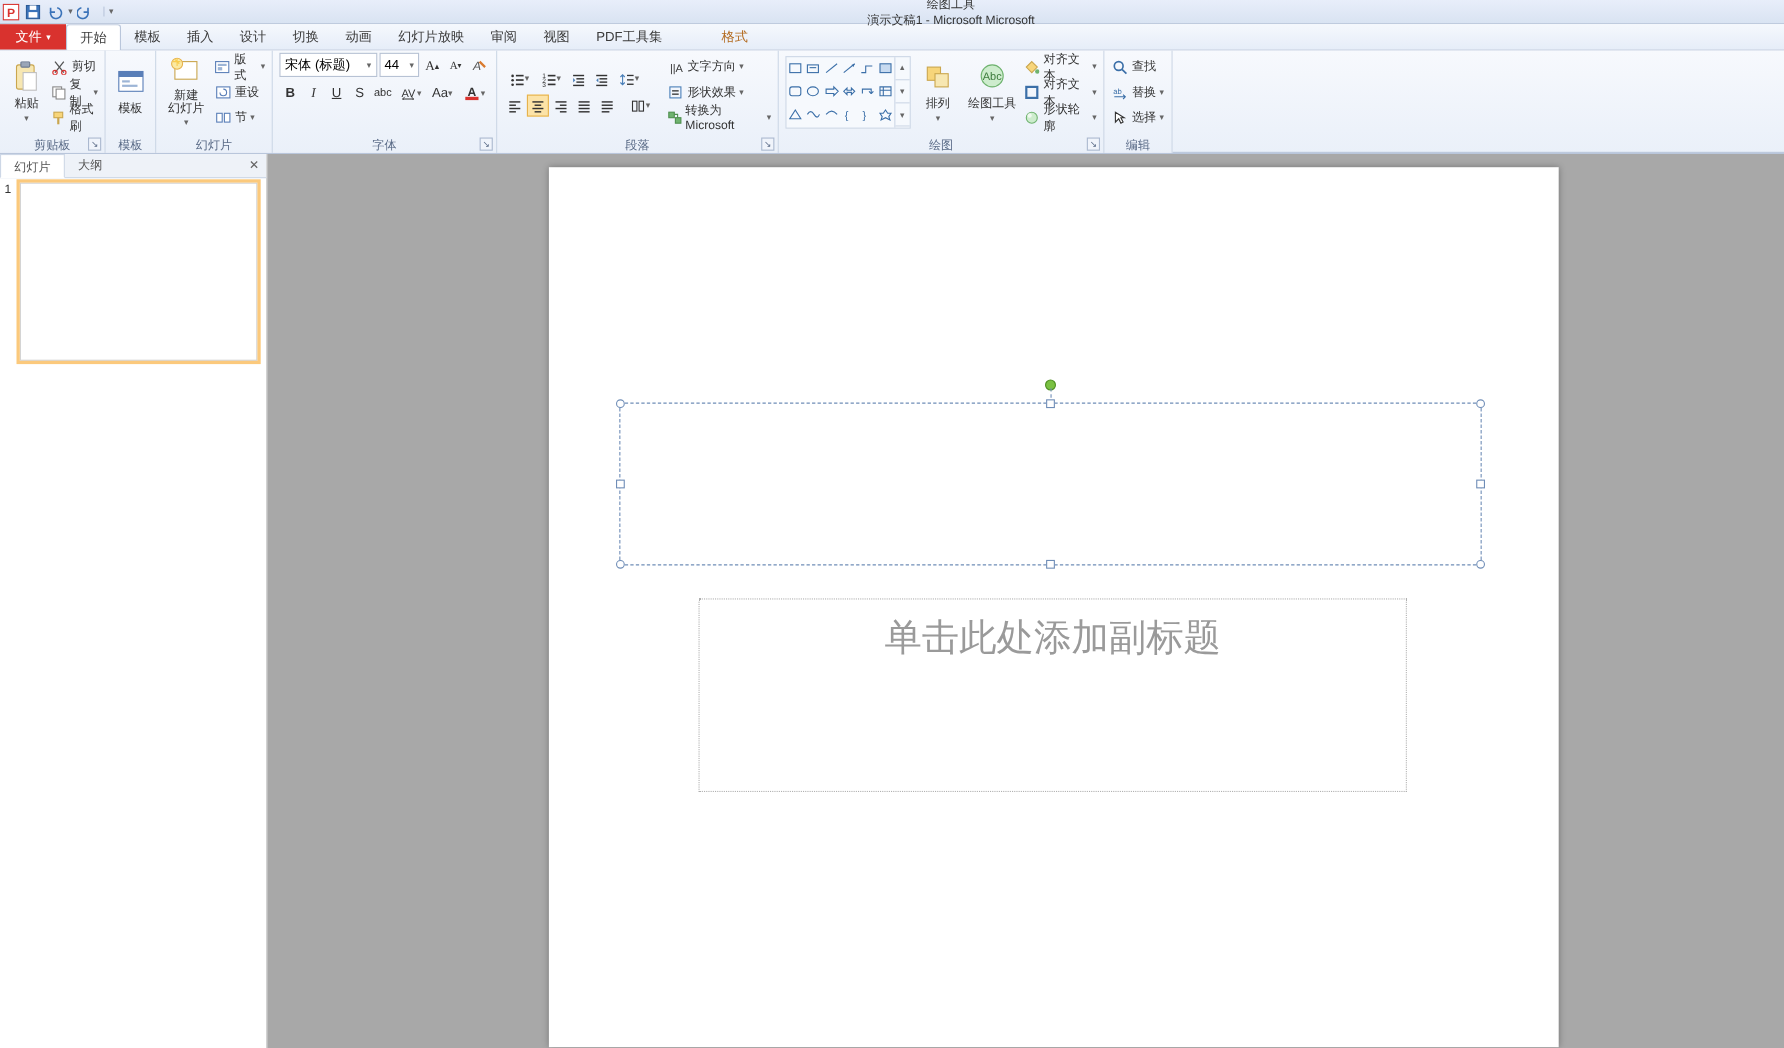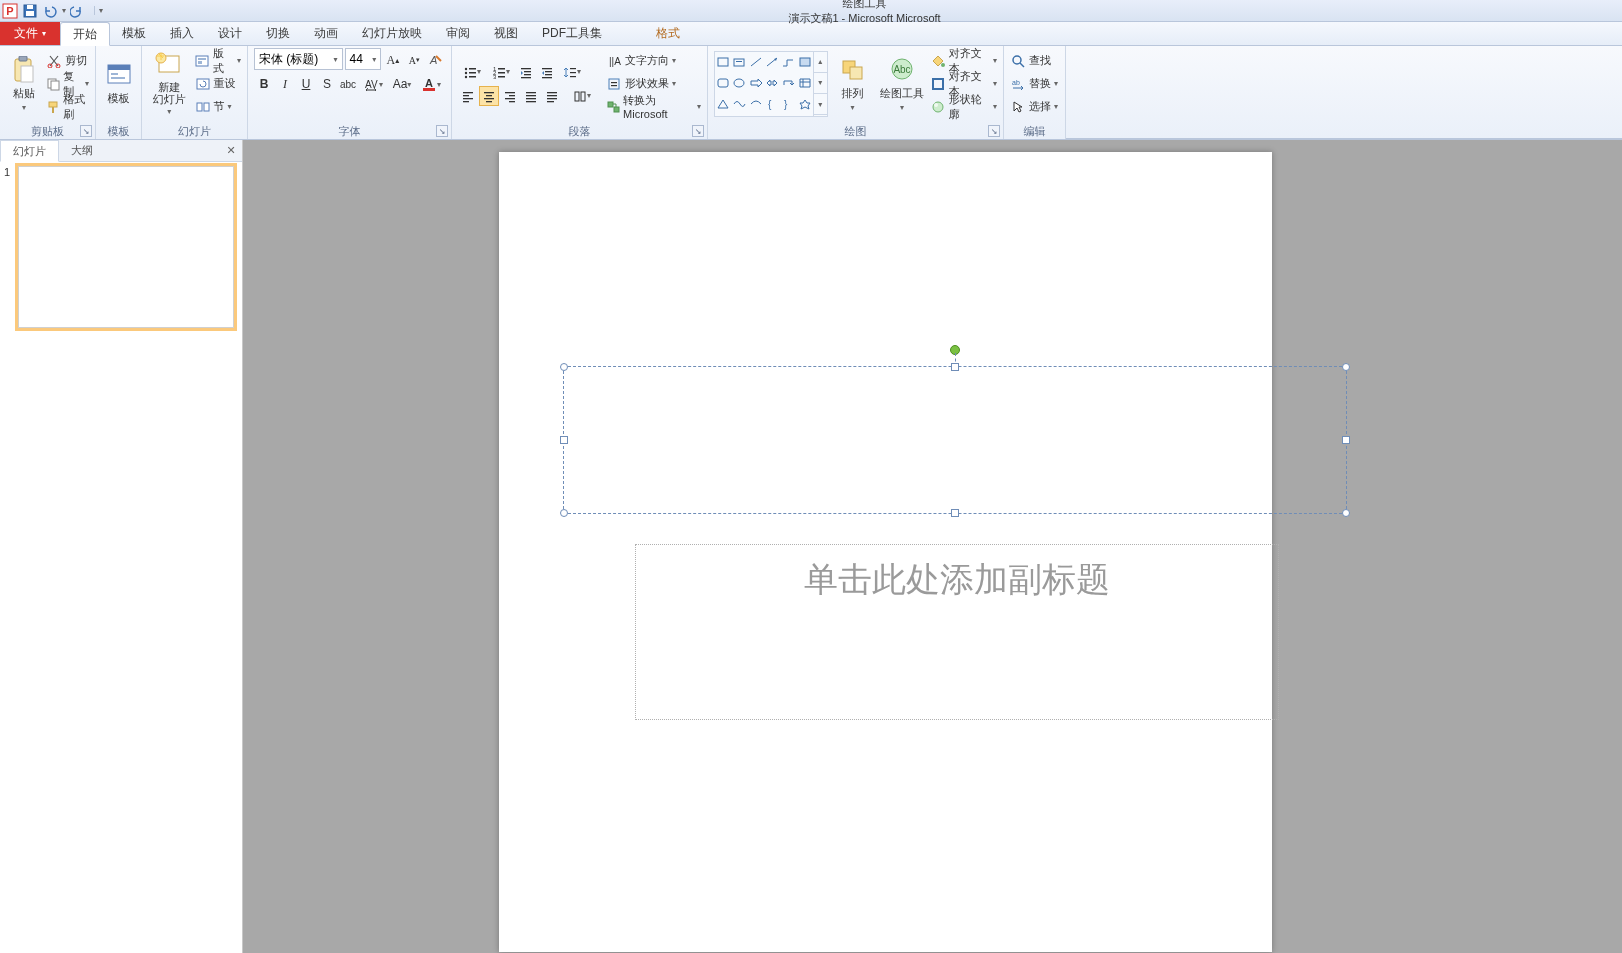--- a/index.html
+++ b/index.html
@@ -53,21 +53,21 @@
 .thumbs .tabsbar { height: 22px; display: flex; align-items: stretch; background: #eef2f8; border-bottom: 1px solid #cdd7e6; font-size: 11px; }
 .thumbs .tabsbar .t { padding: 0 12px; display: flex; align-items: center; color: #555; }
 .thumbs .tabsbar .t.active { background: #fff; border: 1px solid #cdd7e6; border-bottom: 1px solid #fff; margin-bottom: -1px; }
 .thumbs .tabsbar .close { margin-left: auto; width: 22px; display: flex; align-items: center; justify-content: center; color: #666; }
 .thumbs .list { flex: 1; overflow: auto; padding: 4px; }
 .thumb-item { display: flex; gap: 4px; }
 .thumb-item .num { font-size: 11px; color: #333; width: 10px; }
 .thumb-item .mini { width: 216px; height: 162px; border: 1px solid #d0d0d0; outline: 3px solid #fbc97c; background: #fff; }
 
 .editor { flex: 1; background: #a8a8a8; position: relative; overflow: hidden; }
-.slide { position: absolute; left: 256px; top: 12px; width: 773px; height: 800px; background: #fff; box-shadow: 0 0 6px rgba(0,0,0,0.3); }
+.slide { position: absolute; left: 256px; top: 12px; width: 918px; height: 800px; background: #fff; box-shadow: 0 0 6px rgba(0,0,0,0.3); }
 
 .selbox { position: absolute; border: 1px dashed #6f8db7; }
 .selbox .h { position: absolute; width: 8px; height: 8px; background: #fff; border: 1px solid #6f8db7; border-radius: 50%; transform: translate(-50%, -50%); }
 .selbox .hs { border-radius: 0; }
 .selbox .rot { position: absolute; width: 10px; height: 10px; background: #7ac142; border: 1px solid #4e8f22; border-radius: 50%; left: 50%; top: -22px; transform: translateX(-50%); }
 .selbox .rotline { position: absolute; width: 0; height: 14px; border-left: 1px dashed #6f8db7; left: 50%; top: -14px; }
 
 .ph { position: absolute; border: 1px dotted #b0b0b0; display: flex; align-items: flex-start; justify-content: center; }
 .ph .txt { font-family: "SimSun", serif; color: #9a9a9a; font-size: 34px; padding-top: 12px; }
 

